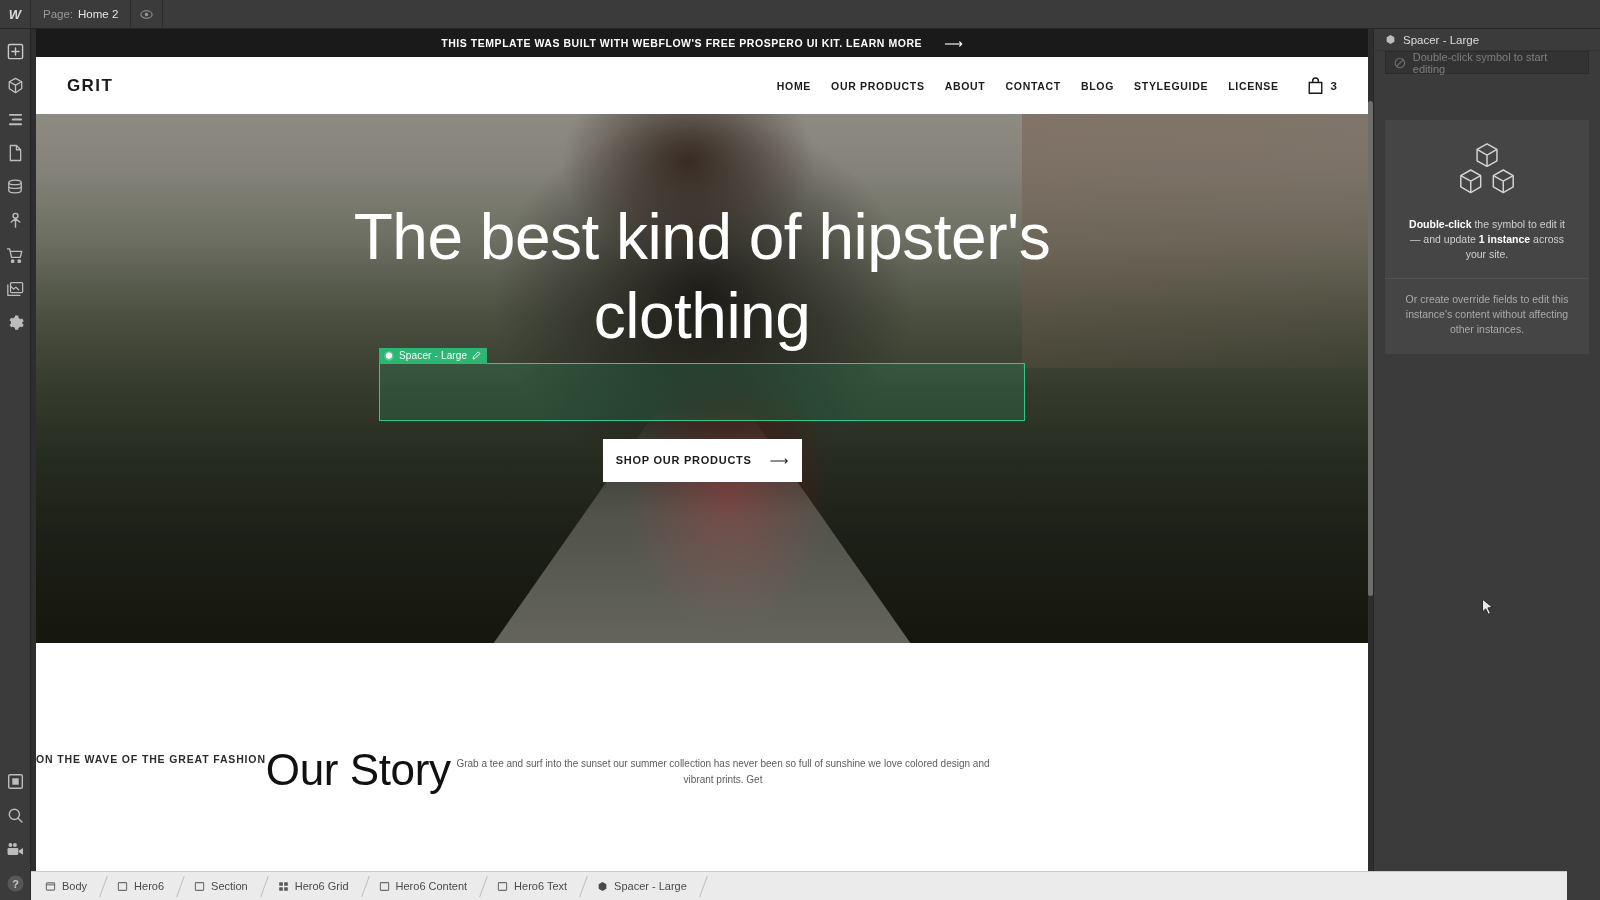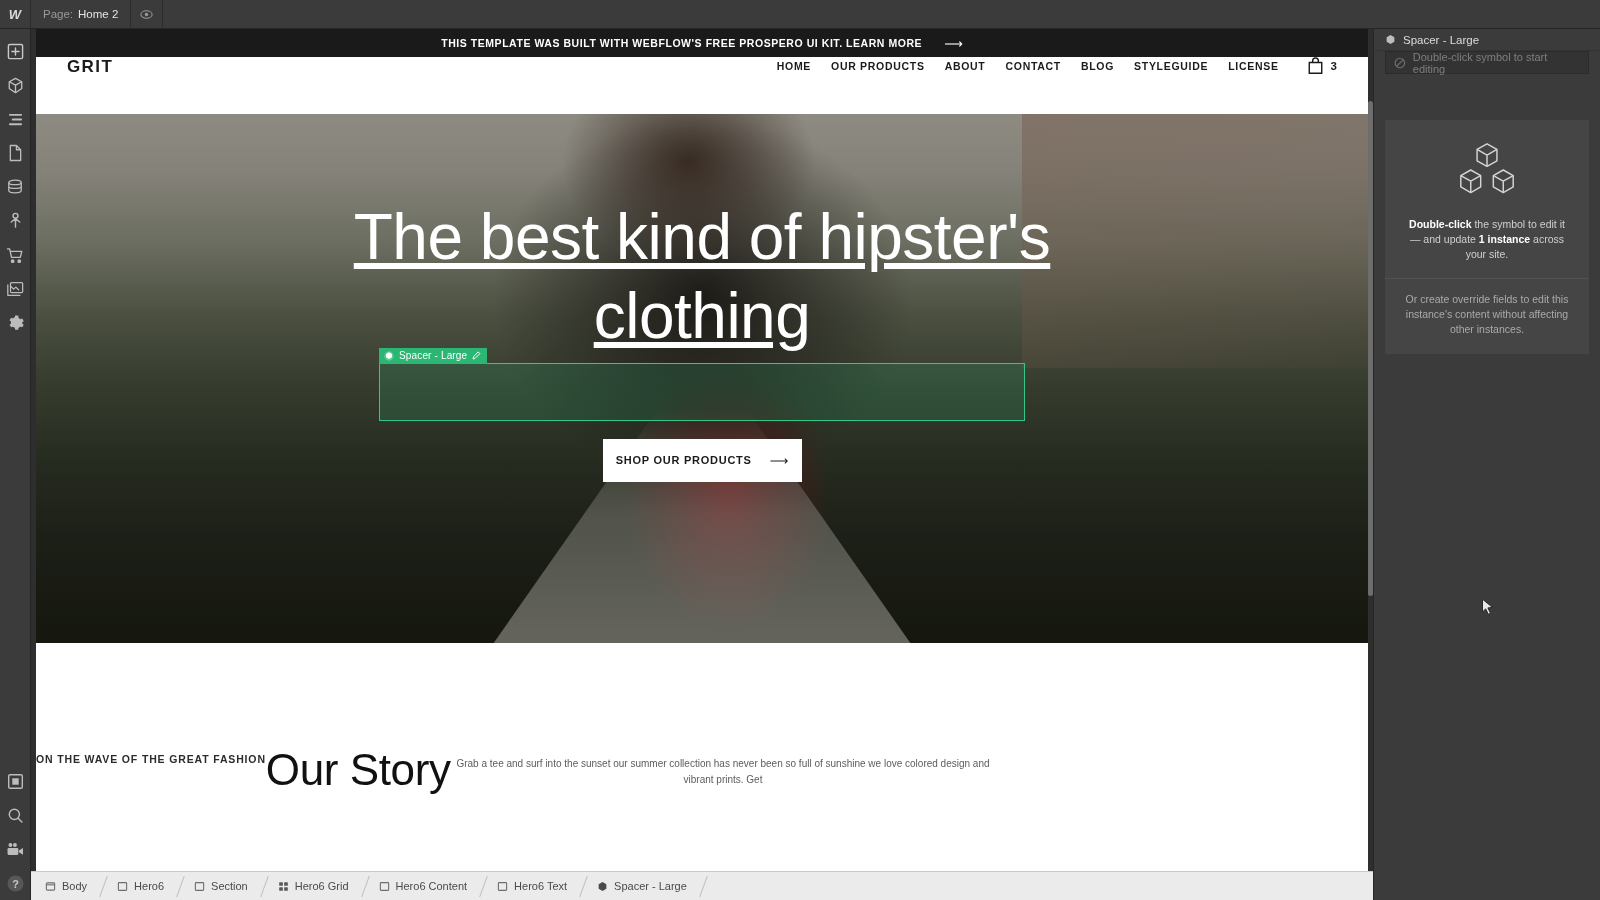--- a/index.html
+++ b/index.html
@@ -115,21 +115,21 @@
     display: flex; align-items: center; justify-content: center; gap: 22px;
   }
   .announce-text {
     color: #fff; font-size: 10.5px; font-weight: bold; letter-spacing: 0.55px;
   }
   .announce-arrow { color: #fff; font-size: 13px; line-height: 1; }
 
   
   .sitenav {
     width: 100%; height: 57px; background: #fff;
-    display: flex; align-items: flex-start; justify-content: space-between;
+    display: flex; align-items: center; justify-content: space-between;
     padding: 0 31px;
   }
   .brand { font-size: 17px; font-weight: bold; letter-spacing: 1.4px; color: #1b1b1b; }
   .navlinks { display: flex; align-items: center; gap: 20px; }
   .navlink {
     font-size: 10.5px; font-weight: bold; letter-spacing: 0.7px; color: #1b1b1b;
     cursor: pointer; white-space: nowrap;
   }
   .cart { display: flex; align-items: center; gap: 7px; margin-left: 8px; cursor: pointer; }
   .cart-count { font-size: 11.5px; font-weight: bold; color: #1b1b1b; }
@@ -162,21 +162,21 @@
     clip-path: polygon(40% 0%, 60% 0%, 96% 100%, 4% 100%);
   }
   .hero-dim { position: absolute; inset: 0; background: rgba(20,20,18,0.18); }
   .hero-inner {
     position: relative; z-index: 2; height: 100%;
     display: flex; flex-direction: column; align-items: center;
     padding-top: 84px;
   }
   .hero-h1 {
     color: #fff; font-size: 64px; font-weight: 400; line-height: 1.24;
-    text-align: center; letter-spacing: -0.5px; max-width: 820px; text-decoration: underline;
+    text-align: center; letter-spacing: -0.5px; max-width: 820px;
   }
   .hero-sub {
     color: #f0f0ee; font-size: 14.5px; line-height: 1.55; text-align: center;
     max-width: 650px; margin-top: 22px;
   }
   .spacer-wrap { position: relative; margin-top: 7px; }
   .spacer-box {
     width: 644px; height: 56px;
     outline: 1px solid #33c88a;
     background: rgba(40,190,130,0.16);
@@ -212,21 +212,21 @@
   }
 
   
   .cscroll {
     position: absolute; right: 0px; top: 72px; width: 5px; height: 495px;
     background: rgba(255,255,255,0.30); border-radius: 3px;
   }
 
   
   .crumbbar {
-    position: absolute; left: 31px; bottom: 0; width: 1342px; height: 29px;
+    position: absolute; left: 31px; bottom: 0; width: 1536px; height: 29px;
     background: #ebebeb; border-top: 1px solid #c9c9c9;
     display: flex; align-items: center; z-index: 35;
   }
   .crumb {
     position: relative; height: 29px; display: flex; align-items: center; gap: 6px;
     padding: 0 16px 0 14px; cursor: pointer;
   }
   .crumb-text { font-size: 11px; color: #4a4a4a; white-space: nowrap; }
   .crumb::after {
     content: ""; position: absolute; right: -1px; top: 4px;

